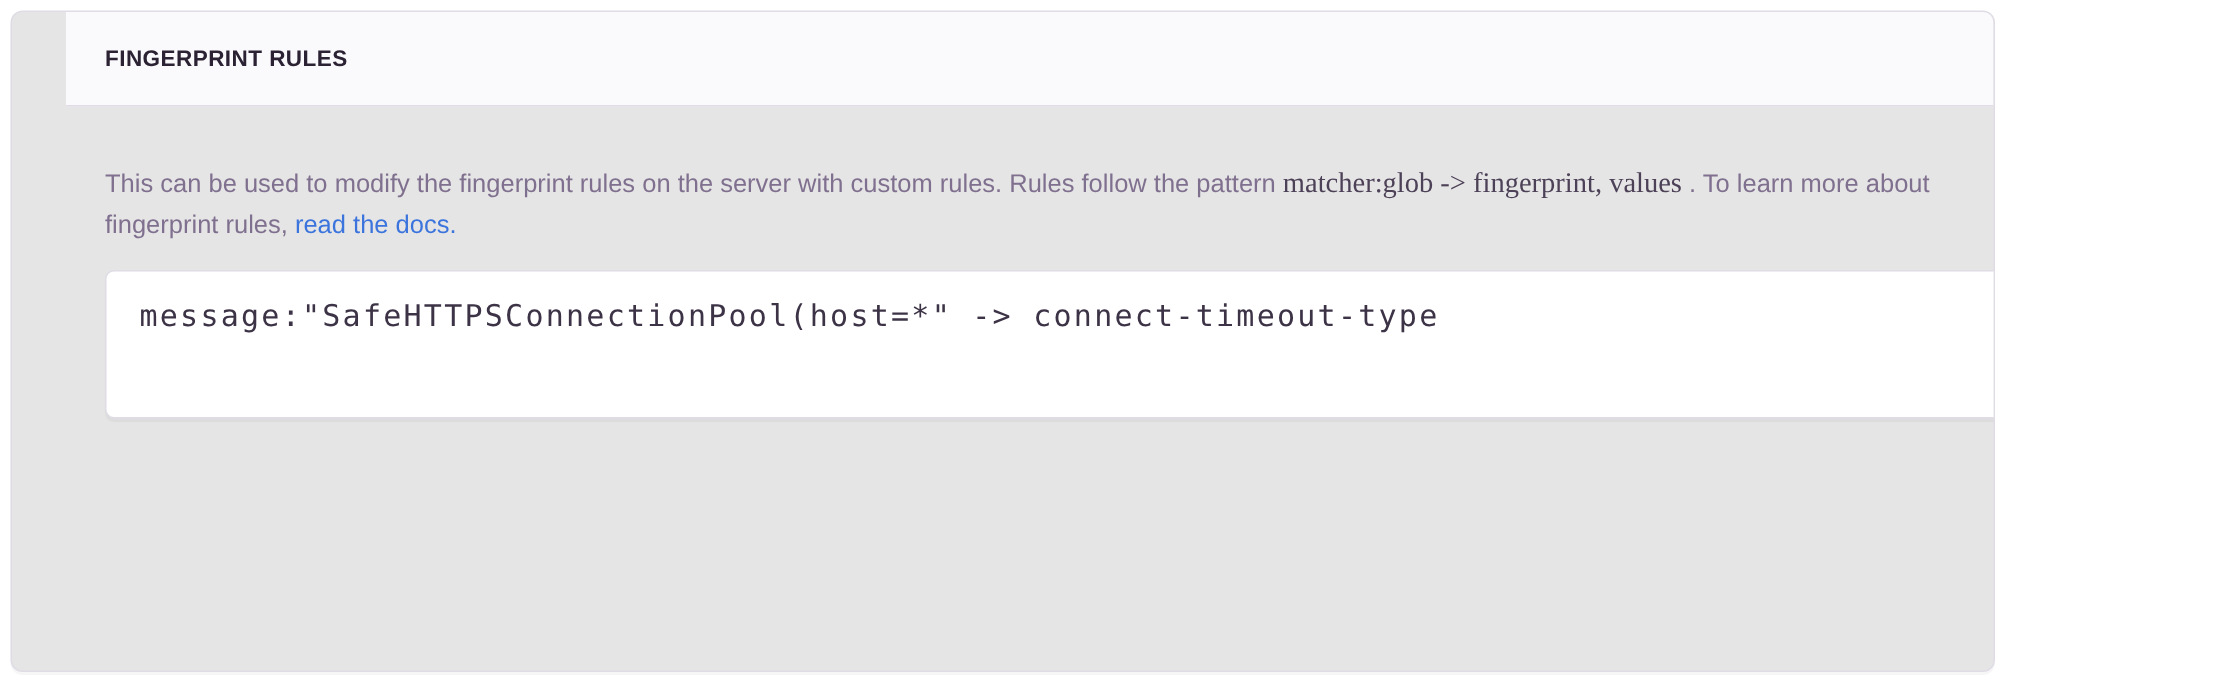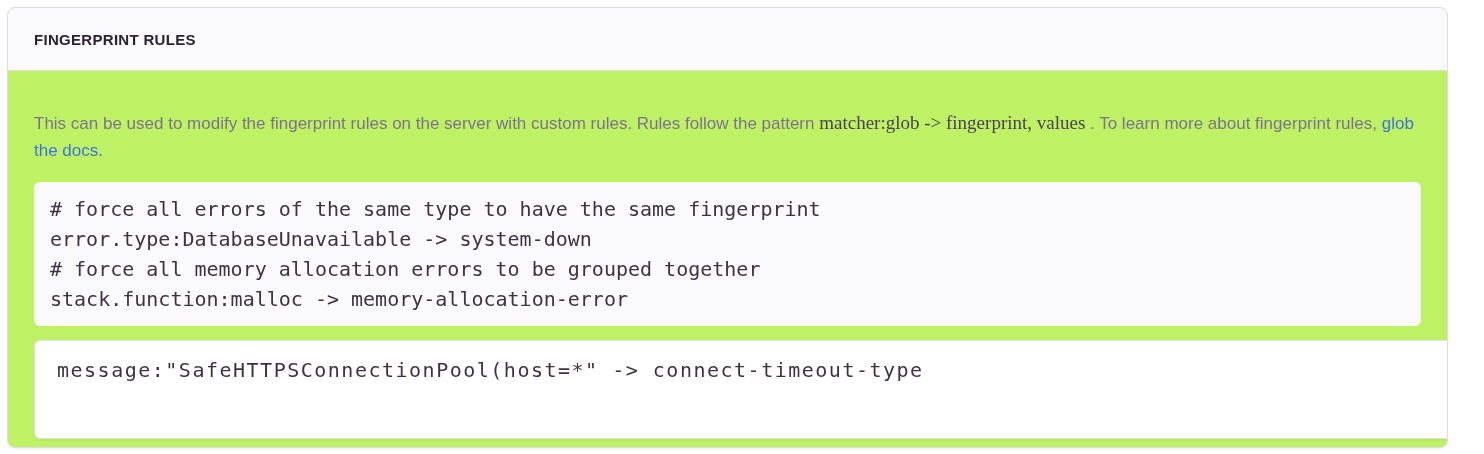--- a/index.html
+++ b/index.html
@@ -8,27 +8,28 @@
     padding: 0;
     background: #ffffff;
     width: 1484px;
     height: 454px;
     font-family: "Liberation Sans", sans-serif;
   }
   .panel {
     position: absolute;
     left: 7px;
     top: 7px;
-    width: 1441px;
+    width: 1323px;
     height: 441px;
-    background: #bef264;
+    background: #e5e5e5;
     border: 1px solid #e0dce5;
     border-radius: 8px;
     box-shadow: 0 2px 0 rgba(43, 34, 51, 0.04);
     overflow: hidden;
+    padding-left: 36px;
   }
   .panel-header {
     display: flex;
     align-items: center;
     height: 63px;
     padding: 0 26px;
     background: #faf9fb;
     border-bottom: 1px solid #e0dce5;
   }
   .panel-title {
@@ -95,21 +96,17 @@
 
 <div class="panel">
   <div class="panel-header">
     <span class="panel-title">FINGERPRINT RULES</span>
   </div>
   <div class="panel-body">
     <p class="description">
       <span>This can be used to modify the fingerprint rules on the server with custom rules. Rules follow the pattern</span>
       <span class="inline-code">matcher:glob -&gt; fingerprint, values</span>
       <span>. To learn more about fingerprint rules,</span>
-      <a class="docs-link">glob the docs.</a>
+      <a class="docs-link">read the docs.</a>
     </p>
-    <pre class="code-example"># force all errors of the same type to have the same fingerprint
-error.type:DatabaseUnavailable -&gt; system-down
-# force all memory allocation errors to be grouped together
-stack.function:malloc -&gt; memory-allocation-error</pre>
     <textarea class="rules-textarea" spellcheck="false" style="">message:"SafeHTTPSConnectionPool(host=*" -&gt; connect-timeout-type</textarea>
   </div>
 </div>
 
 </body></html>

